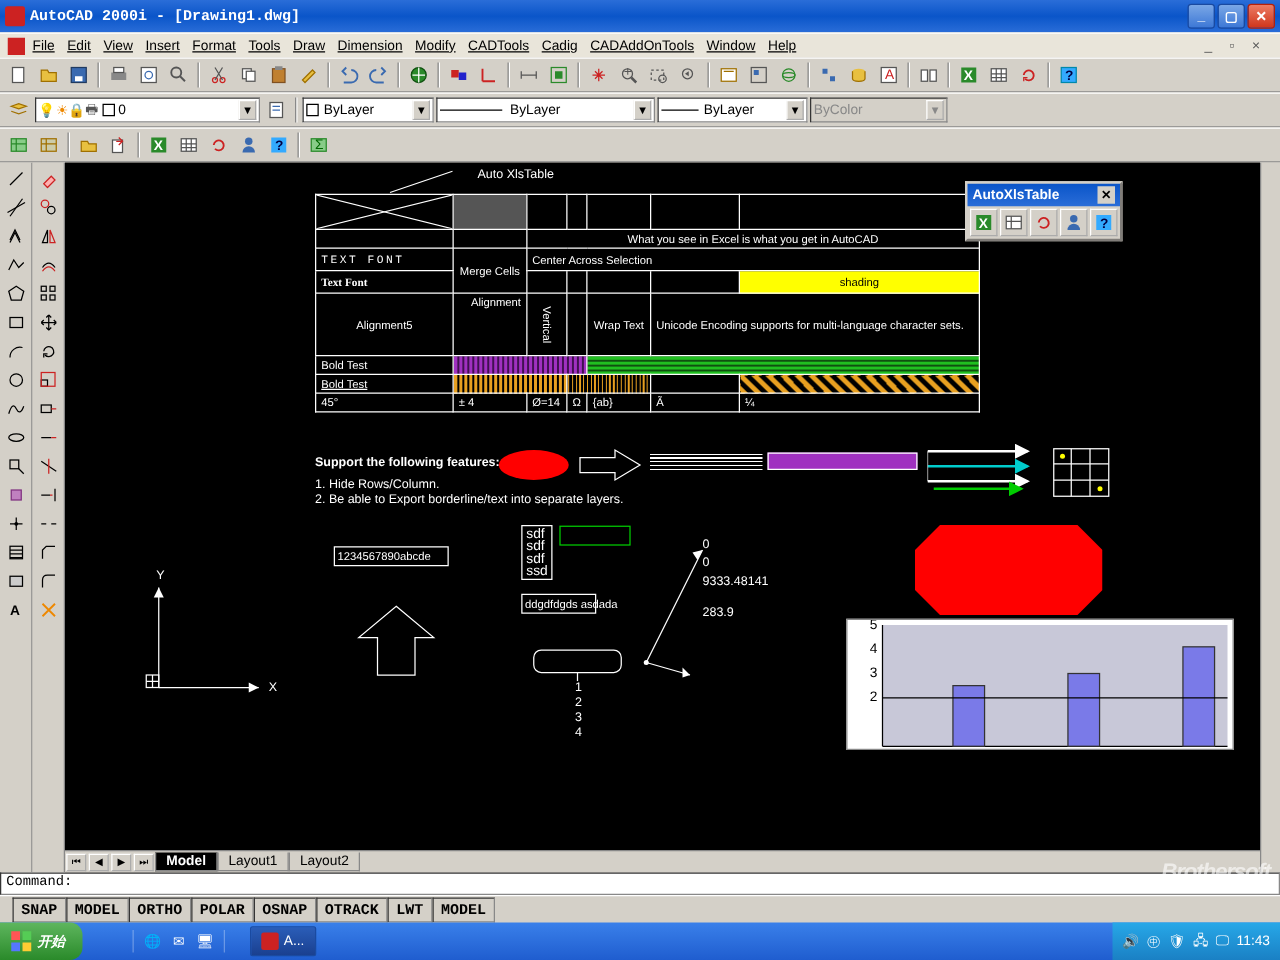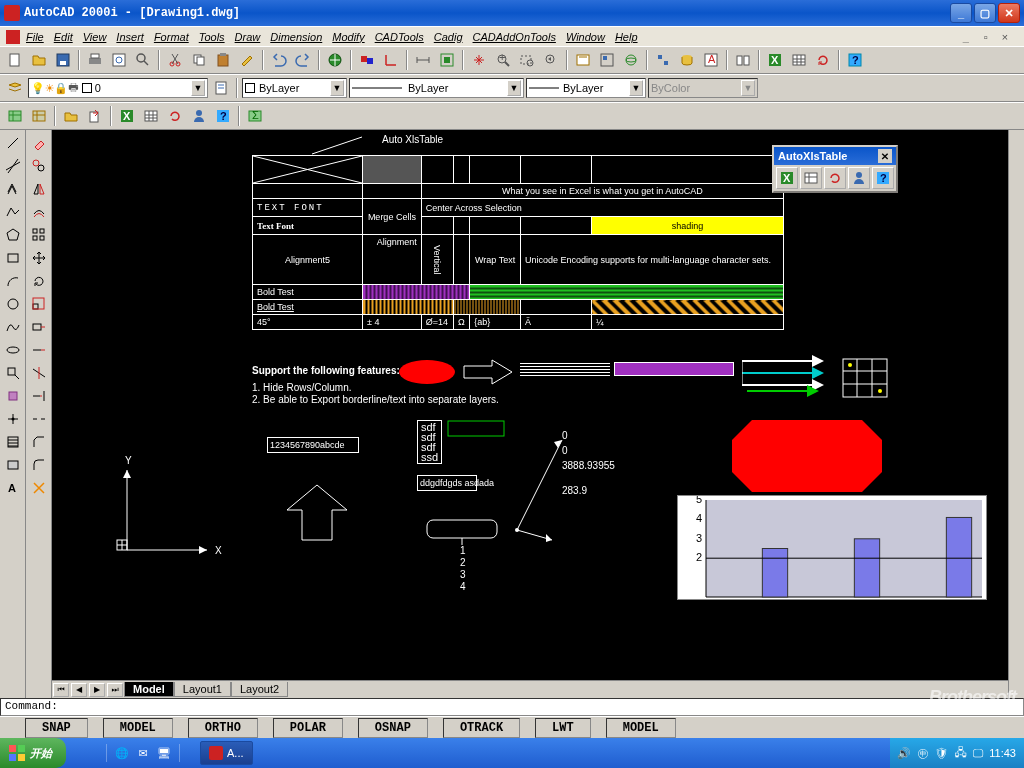--- a/index.html
+++ b/index.html
@@ -7,21 +7,21 @@
 
 
 .titlebar { height: 26px; background: linear-gradient(to bottom,#2a6dd8 0%,#0a55c9 50%,#2a6dd8 100%); display:flex; align-items:center; color:#fff; padding:0 4px; }
 .titlebar .app-icon { width:16px; height:16px; background:#c22; border-radius:2px; margin-right:4px; }
 .titlebar .title { font-weight:bold; font-size:12px; font-family:"Courier New",monospace; flex:1; }
 .winbtns { display:flex; gap:2px; }
 .winbtns span { width:22px; height:20px; background:linear-gradient(#7aa7e6,#3d78d6); border:1px solid #1a4aa0; border-radius:3px; display:flex; align-items:center; justify-content:center; color:#fff; font-weight:bold; font-size:11px; cursor:pointer; }
 .winbtns .close { background:linear-gradient(#ec7b63,#d0361b); border-color:#b5200a; }
 
 
-.menubar { height:20px; background:#e9e5da; border-top:1px solid #fff; display:flex; align-items:center; padding:0 6px; font-family:"Courier New",monospace; font-size:12px; color:#000;font-style:italic; }
+.menubar { height:20px; background:#e9e5da; border-top:1px solid #fff; display:flex; align-items:center; padding:0 6px; font-family:"Courier New",monospace; font-size:12px; color:#000; }
 .menubar span { margin-right:10px; cursor:pointer; }
 .menubar span u { text-decoration:underline; }
 .mdi-ctrl { margin-left:auto; display:flex; gap:4px; color:#555; }
 
 
 .toolbar { height:28px; background:#d4d0c8; border-top:1px solid #fff; border-bottom:1px solid #888; display:flex; align-items:center; padding:0 4px; gap:2px; }
 .tbtn { width:22px; height:22px; border:1px solid transparent; display:flex; align-items:center; justify-content:center; cursor:pointer; }
 .tbtn svg { width:16px; height:16px; }
 .tsep { width:2px; height:20px; border-left:1px solid #888; border-right:1px solid #fff; margin:0 2px; }
 
@@ -56,21 +56,21 @@
 .layout-tabs { height:18px; background:#d4d0c8; display:flex; align-items:center; border-top:1px solid #888; font-size:11px; }
 .layout-tabs .navbtn { width:16px; height:14px; border:1px outset #fff; margin:0 1px; display:flex; align-items:center; justify-content:center; cursor:pointer; font-size:8px; }
 .layout-tabs .tab { border:1px solid #888; border-top:none; padding:1px 8px; margin-top:-1px; cursor:pointer; }
 .layout-tabs .tab.active { background:#000; color:#fff; font-weight:bold; }
 
 
 .cmdline { height:18px; background:#fff; border:1px inset #888; padding:1px 4px; font-family:"Courier New",monospace; font-size:11px; color:#000; }
 .statusbar { height:22px; background:#d4d0c8; border-top:1px solid #fff; display:flex; align-items:center; padding:0 4px; font-size:11px; }
 .statusbar .coords { width:310px; border:1px inset #888; padding:2px 4px; font-family:"Courier New",monospace; }
 .statusbar .modes { display:flex; margin-left:6px; }
-.statusbar .modes span { border:1px inset #888; padding:2px 16px; font-family:"Courier New",monospace; font-weight:bold; font-size:12px; cursor:pointer; background:#d4d0c8;margin-left:15px; }
+.statusbar .modes span { border:1px inset #888; padding:2px 6px; font-family:"Courier New",monospace; font-weight:bold; font-size:12px; cursor:pointer; background:#d4d0c8; }
 
 
 .taskbar { height:30px; background:linear-gradient(#3a80ea,#1f5dcf); display:flex; align-items:center; color:#fff;gap:16px; }
 .startbtn { height:30px; background:linear-gradient(#5eb65e,#2a8a2a); padding:0 14px 0 8px; display:flex; align-items:center; font-weight:bold; font-style:italic; font-size:14px; border-radius:0 10px 10px 0; cursor:pointer; }
 .taskitem { height:24px; margin-left:4px; background:linear-gradient(#4a8ef0,#2a6dd8); border:1px solid #1a4aa0; border-radius:2px; padding:0 8px; display:flex; align-items:center; font-size:11px; cursor:pointer; }
 .taskitem.active { background:linear-gradient(#2a5db8,#1a4090); }
 .tray { margin-left:auto; height:30px; background:linear-gradient(#27a8e8,#1a80c4); padding:0 8px; display:flex; align-items:center; gap:6px; font-size:11px; }
 
 .watermark { position:absolute; right:8px; bottom:60px; color:rgba(255,255,255,.6); font-size:18px; font-style:italic; font-weight:bold; font-family:Arial; letter-spacing:-1px; pointer-events:none; }
 </style>
@@ -764,21 +764,21 @@
 
         <svg style="position:absolute;left:450px;top:295px" width="80" height="120">
           <line x1="15" y1="105" x2="60" y2="15" stroke="#fff"></line>
             <path d="M60 15l-8 2 4 6z" fill="#fff"></path>
           <line x1="15" y1="105" x2="50" y2="115" stroke="#fff"></line>
             <path d="M50 115l-6-6 0 8z" fill="#fff"></path>
           <circle cx="15" cy="105" r="2" fill="#fff"></circle>
         </svg>
         <div class="cad-text" style="left:510px;top:300px">0</div>
         <div class="cad-text" style="left:510px;top:315px">0</div>
-        <div class="cad-text" style="left:510px;top:330px">3888.93955</div>
+        <div class="cad-text" style="left:510px;top:330px">9333.48141</div>
         <div class="cad-text" style="left:510px;top:355px">283.9</div>
 
         <svg style="position:absolute;left:680px;top:290px" width="150" height="72">
             <polygon points="20,0 130,0 150,20 150,52 130,72 20,72 0,52 0,20" fill="#f00"></polygon>
           </svg>
 
         <div class="floatbar" style="left:720px;top:15px">
           <div class="fb-title">
             <span>AutoXlsTable</span>
             <span class="fb-close">✕</span>

